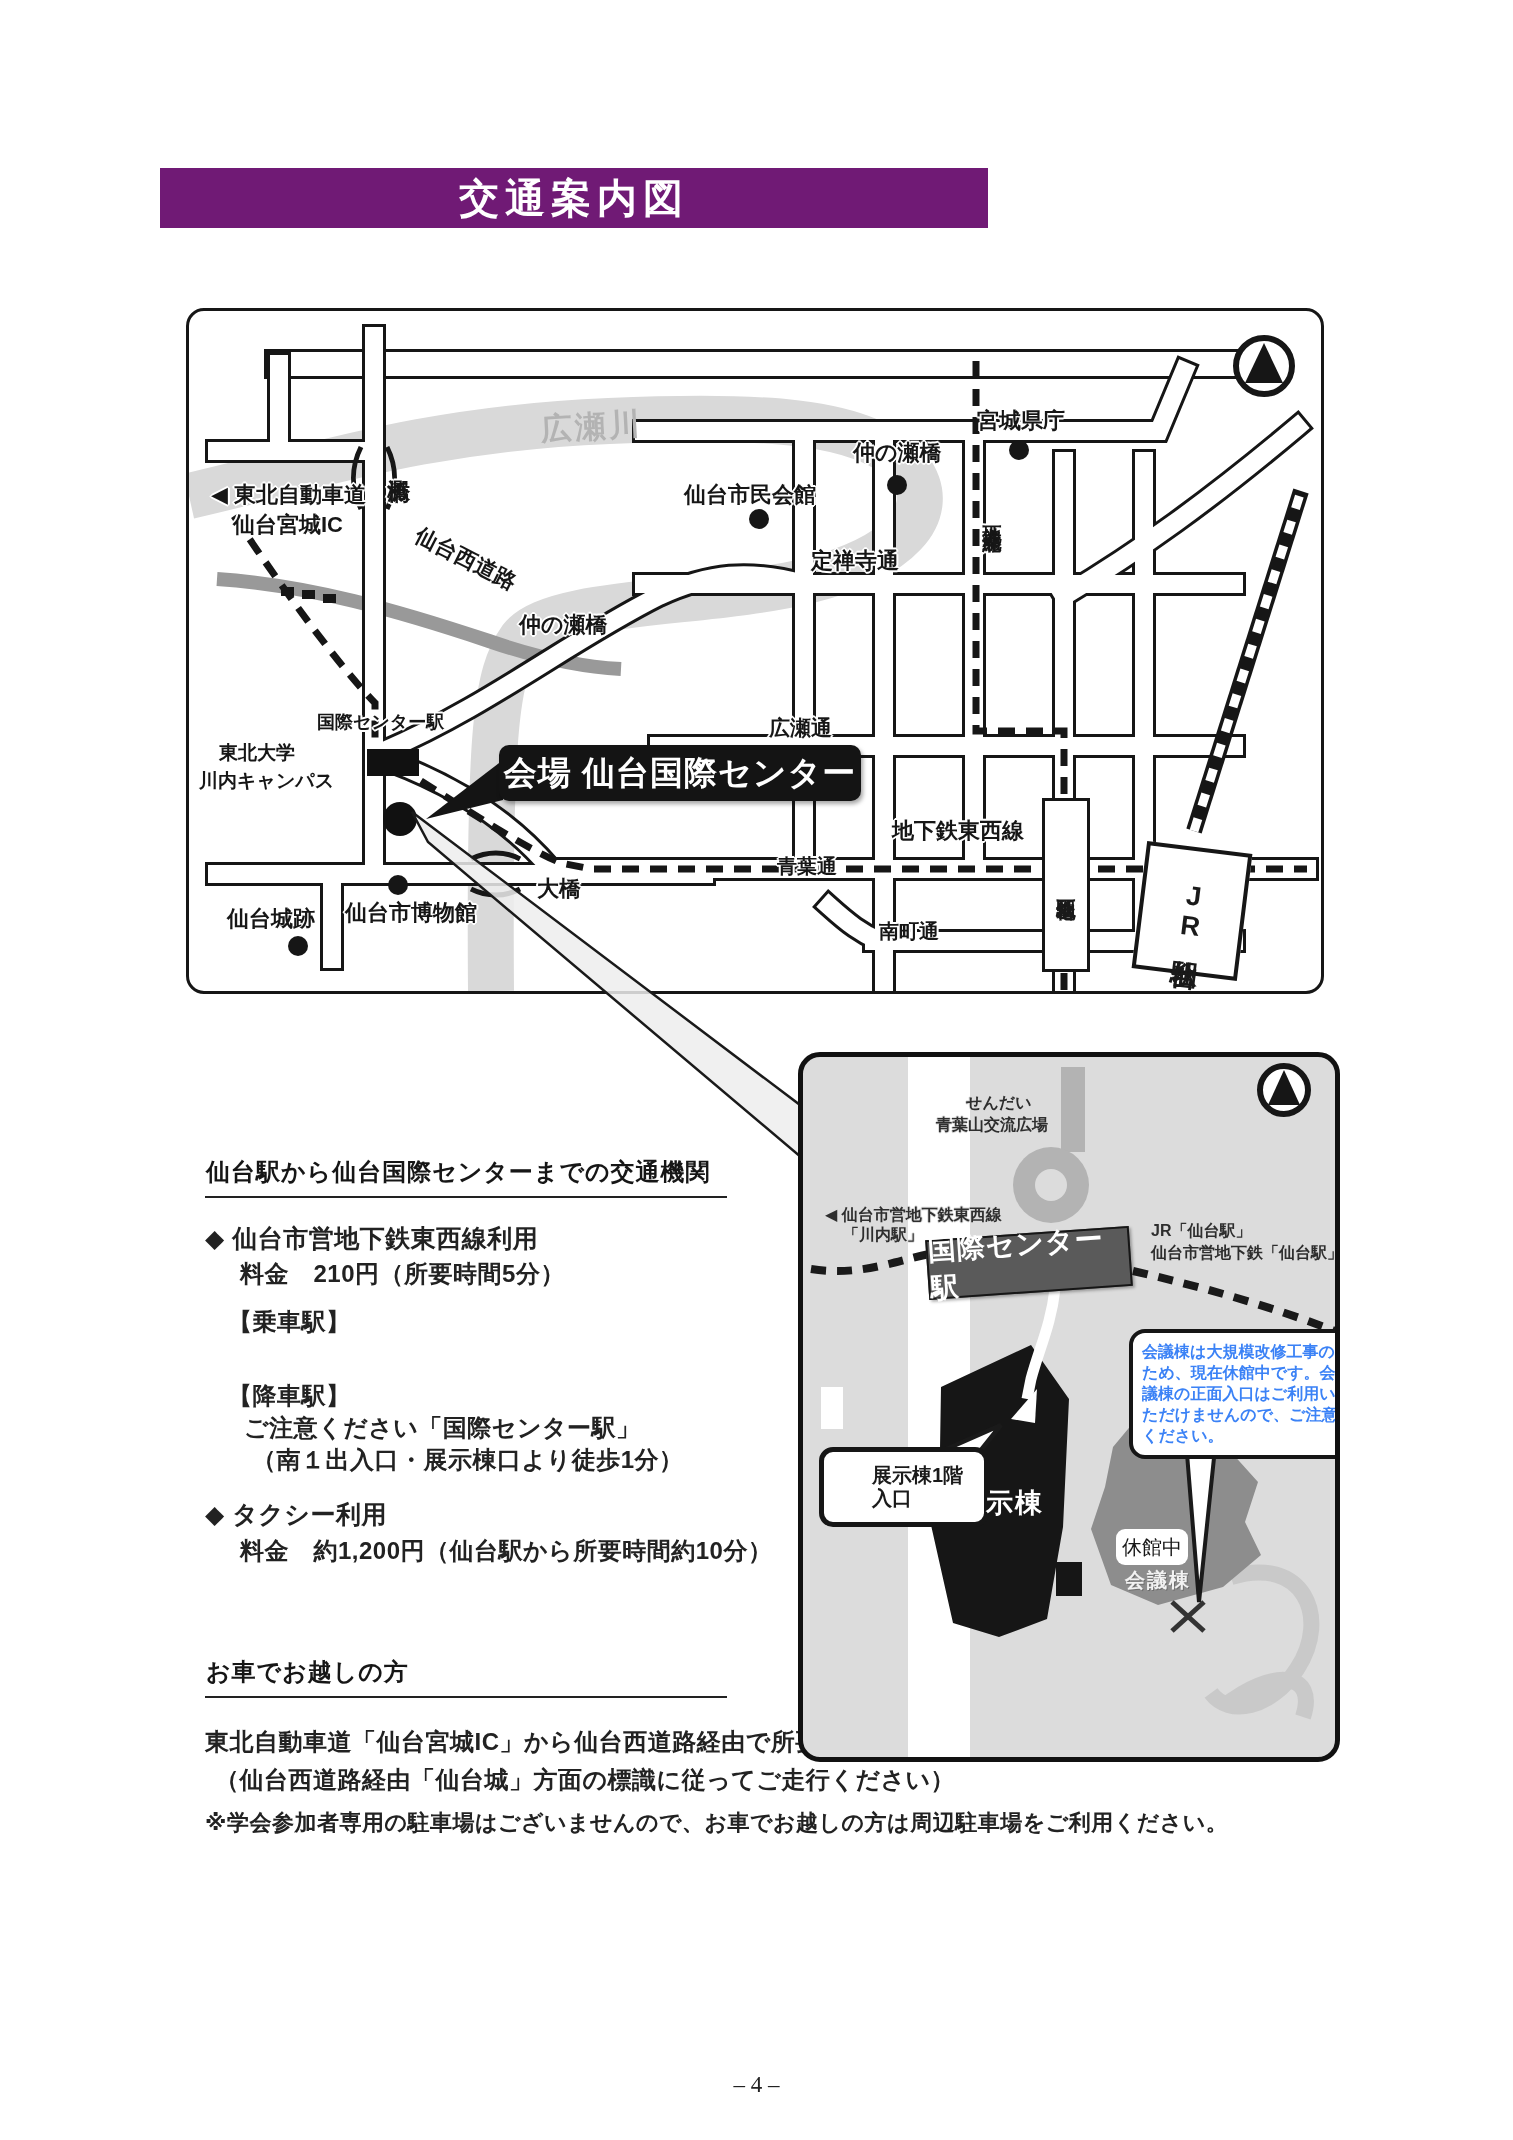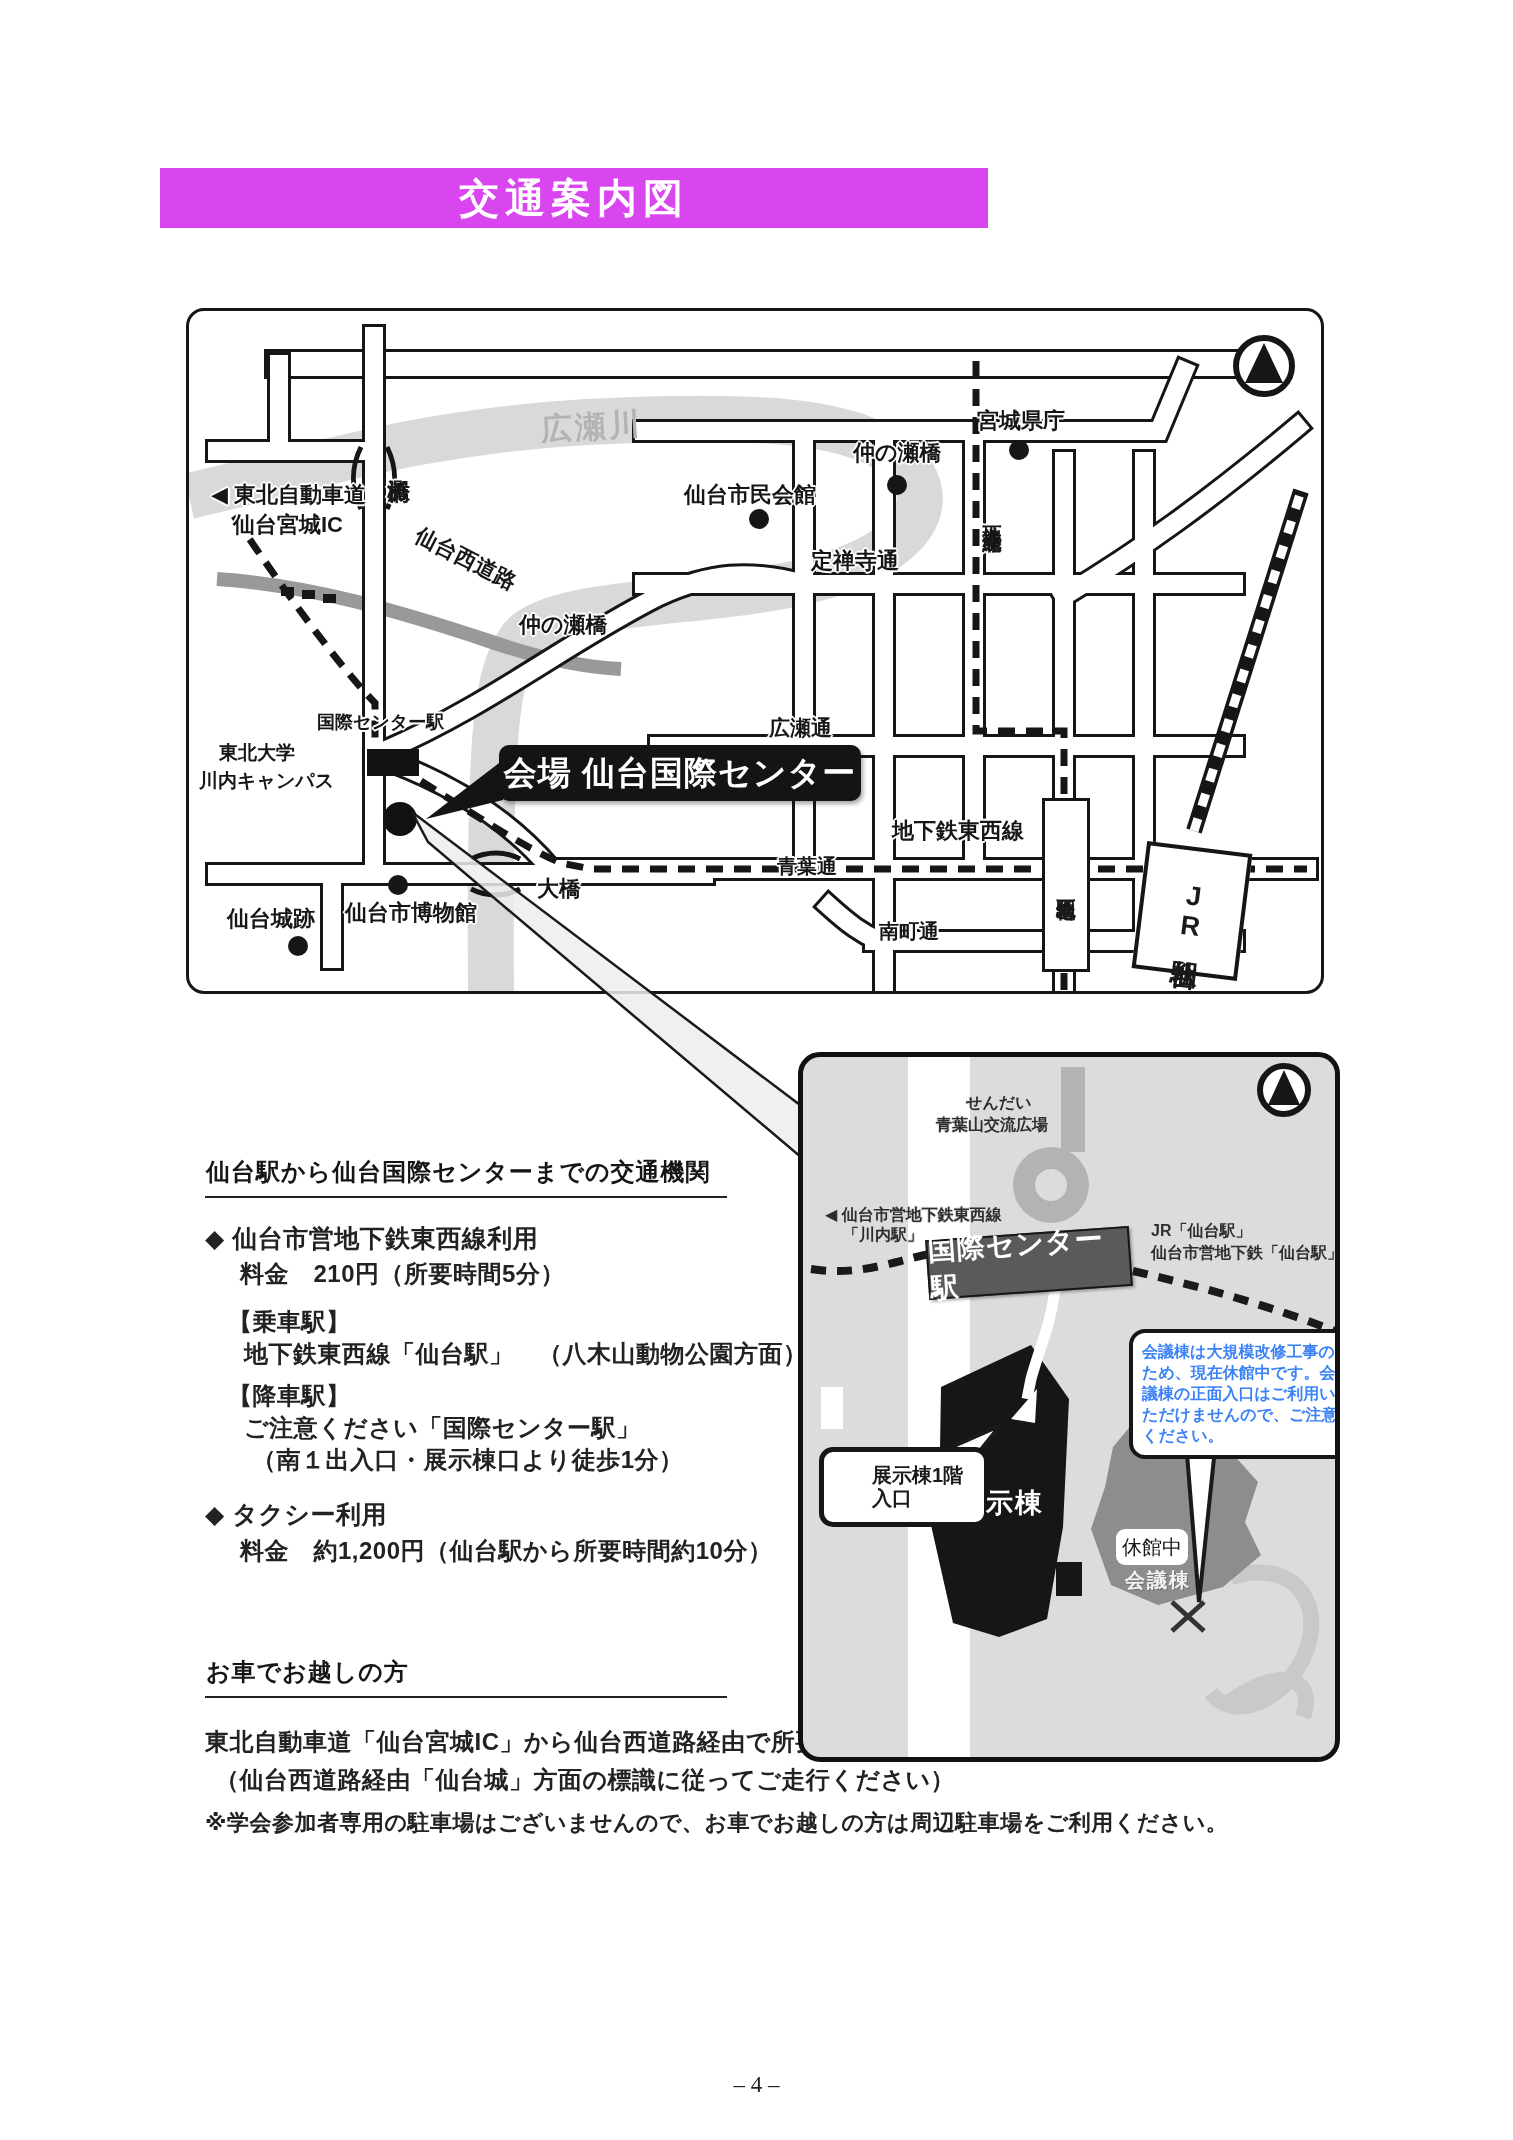--- a/index.html
+++ b/index.html
@@ -1,19 +1,19 @@
 <!DOCTYPE html>
 <html><head>
 <meta charset="utf-8">
 <style>
   html,body{margin:0;padding:0;background:#fff;}
   .stage{position:relative;width:1513px;height:2140px;background:#fff;overflow:hidden;
          font-family:"Liberation Sans","DejaVu Sans",sans-serif;color:#1a1a1a;}
   
-  .header-bar{position:absolute;left:160px;top:168px;width:828px;height:60px;background:#d946ef;
+  .header-bar{position:absolute;left:160px;top:168px;width:828px;height:60px;background:#701a75;
               display:flex;align-items:center;justify-content:center;}
   .header-bar .ttl{color:#fff;font-size:40px;font-weight:700;letter-spacing:6px;}
   
   .mainmap{position:absolute;left:186px;top:308px;width:1132px;height:680px;background:#fff;
            border:3px solid #161616;border-radius:18px;overflow:hidden;z-index:1;}
   .mainmap svg{position:absolute;left:0;top:0;}
   .maplabel{position:absolute;font-weight:600;color:#161616;white-space:nowrap;line-height:1.05;
             text-shadow:-2px 0 #fff,2px 0 #fff,0 -2px #fff,0 2px #fff,-1px -1px #fff,1px 1px #fff,-1px 1px #fff,1px -1px #fff;}
   .vtext{writing-mode:vertical-rl;text-orientation:upright;}
   .riverlabel{color:#b3b3b3;text-shadow:none;font-size:31px;letter-spacing:3px;transform:rotate(-3deg);font-weight:700;}
@@ -271,21 +271,20 @@
     <div class="badge">休館中</div>
     <div class="conf-label" style="left:322px;top:510px;">会議棟</div>
   </div>
 
   <div class="sec-head" style="left:206px;top:1156px;">仙台駅から仙台国際センターまでの交通機関</div>
   <div class="sec-rule" style="left:205px;top:1196px;width:522px;"></div>
 
   <div class="t-line" style="left:205px;top:1222px;font-size:25px;">◆ 仙台市営地下鉄東西線利用</div>
   <div class="t-line" style="left:240px;top:1258px;">料金　210円（所要時間5分）</div>
   <div class="t-line" style="left:228px;top:1306px;">【乗車駅】</div>
-  <div class="t-line" style="left:244px;top:1338px;">地下鉄東西線「仙台駅」　（八木山動物公園方面）</div>
   <div class="t-line" style="left:228px;top:1380px;">【降車駅】</div>
   <div class="t-line" style="left:244px;top:1412px;">ご注意ください「国際センター駅」</div>
   <div class="t-line" style="left:252px;top:1444px;">（南１出入口・展示棟口より徒歩1分）</div>
   <div class="t-line" style="left:205px;top:1498px;font-size:25px;">◆ タクシー利用</div>
   <div class="t-line" style="left:240px;top:1535px;">料金　約1,200円（仙台駅から所要時間約10分）</div>
 
   <div class="sec-head" style="left:206px;top:1656px;">お車でお越しの方</div>
   <div class="sec-rule" style="left:205px;top:1696px;width:522px;"></div>
   <div class="t-line" style="left:205px;top:1726px;">東北自動車道「仙台宮城IC」から仙台西道路経由で所要時間約10分</div>
   <div class="t-line" style="left:215px;top:1764px;">（仙台西道路経由「仙台城」方面の標識に従ってご走行ください）</div>

